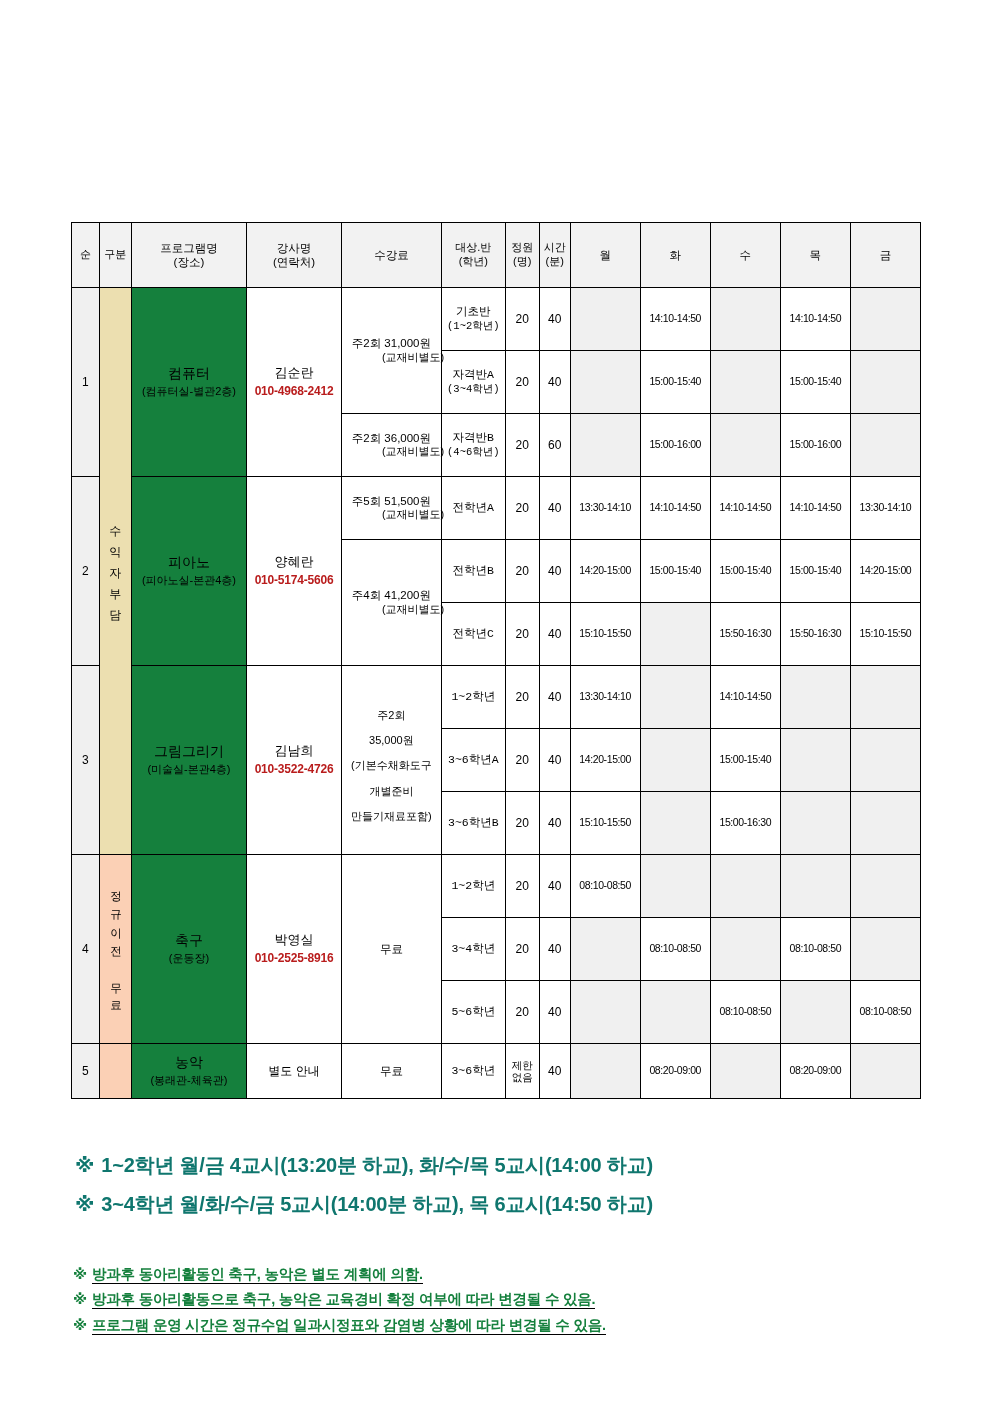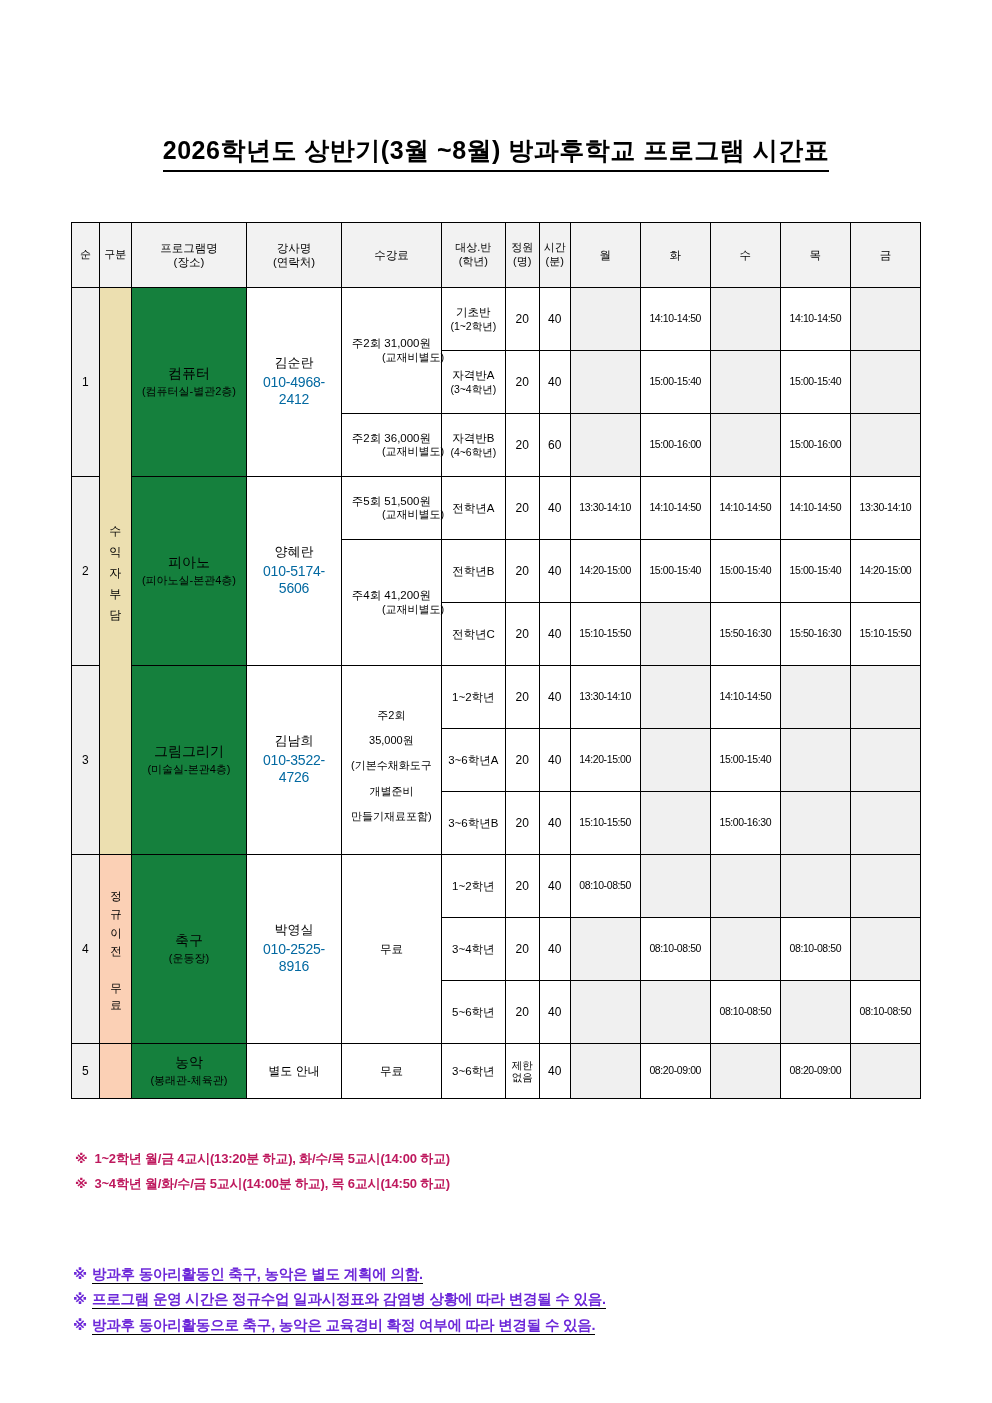--- a/index.html
+++ b/index.html
@@ -117,86 +117,83 @@
   }
   .cell-cat .vtext.small { letter-spacing: 7px; font-size: 11.5px; }
   .cat-paid { background: #ecdfb0; }
   .cat-free { background: #fbd0b5; }
 
   .cell-teacher {
     font-size: 13px;
   }
   .cell-teacher .phone {
     display: block;
-    color: #0369a1;
-    font-size: 14px;
-    font-weight: normal;
+    color: #b91c1c;
+    font-size: 12px;
+    font-weight: bold;
     margin-top: 2px;
     letter-spacing: -0.2px;
   }
   .cell-teacher.simple { font-size: 12px; }
 
   .cell-fee { font-size: 11.5px; }
   .cell-fee .sub { display: block; font-size: 11px; padding-left: 39px; }
   .cell-fee .multi { display: block; font-size: 11px; line-height: 1.3; margin-top: 11px; }
 
-  .cell-class { font-size: 11.5px; }
+  .cell-class { font-size: 11.5px; font-family: Liberation Mono, monospace; }
   .cell-class .sub { display: block; font-size: 10.5px; }
   .cell-cap, .cell-dur { font-size: 12px; }
   .cell-cap .stack { display: block; line-height: 1.15; font-size: 10.5px; }
 
   .cell-time { font-size: 10.5px; letter-spacing: -0.4px; white-space: nowrap; }
   .cell-empty { background: #f0f0f0; }
 
   tr.sub-row td { height: 60px; }
   tr.row5 td { height: 52px; }
 
   
   .notes-blue {
     position: absolute;
     top: 1146px;
     left: 75px;
     width: 860px;
-    color: #be185d;
-    font-size: 13px;
+    color: #0f766e;
+    font-size: 20px;
     line-height: 1.95;
     font-weight: bold;
     letter-spacing: -0.2px;
   }
   .notes-blue .mark { margin-right: 7px; }
 
   .notes-black {
     position: absolute;
     top: 1262px;
     left: 73px;
     width: 880px;
-    color: #6d28d9;
+    color: #15803d;
     font-size: 14.5px;
     line-height: 1.75;
     font-weight: bold;
     letter-spacing: -0.2px;
   }
   .notes-black .line {
     display: block;
     white-space: nowrap;
   }
   .notes-black .line .u {
     border-bottom: 1.5px solid #000;
     padding-bottom: 1px;
   }
   .notes-black .mark { margin-right: 5px; }
 </style>
 </head>
 <body>
 
 <div class="page">
 
-  <div class="title-wrap">
-    <span class="doc-title">2026학년도  상반기(3월 ~8월)  방과후학교  프로그램  시간표</span>
-  </div>
 
   <div class="sched-wrap">
     <table class="sched">
       <colgroup>
         <col class="c-no">
           <col class="c-cat">
           <col class="c-prog">
           <col class="c-teacher">
         <col class="c-fee">
           <col class="c-class">
@@ -409,17 +406,17 @@
     </table>
   </div>
 
   <div class="notes-blue" id="notes-blue">
       <div><span class="mark">※</span><span>1~2학년 월/금 4교시(13:20분 하교), 화/수/목 5교시(14:00 하교)</span></div>
       <div><span class="mark">※</span><span>3~4학년 월/화/수/금 5교시(14:00분 하교), 목 6교시(14:50 하교)</span></div>
     </div>
 
   <div class="notes-black" id="notes-black">
       <div class="line"><span class="mark">※</span><span class="u">방과후 동아리활동인 축구, 농악은 별도 계획에 의함.</span></div>
+      <div class="line"><span class="mark">※</span><span class="u">방과후 동아리활동으로 축구, 농악은 교육경비 확정 여부에 따라 변경될 수 있음.</span></div>
       <div class="line"><span class="mark">※</span><span class="u">프로그램 운영 시간은 정규수업 일과시정표와 감염병 상황에 따라 변경될 수 있음.</span></div>
-      <div class="line"><span class="mark">※</span><span class="u">방과후 동아리활동으로 축구, 농악은 교육경비 확정 여부에 따라 변경될 수 있음.</span></div>
     </div>
 
 </div>
 
 </body></html>

